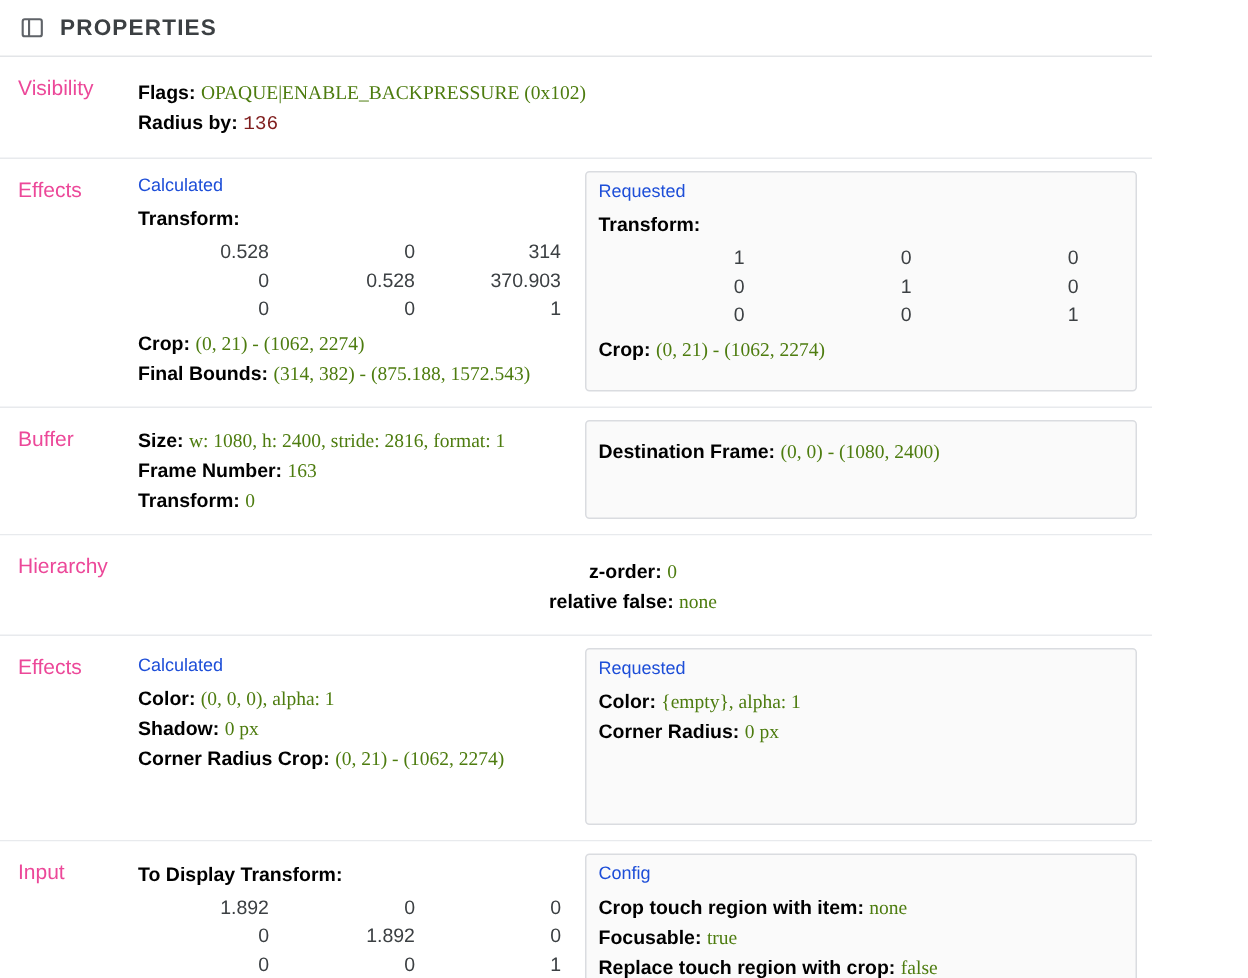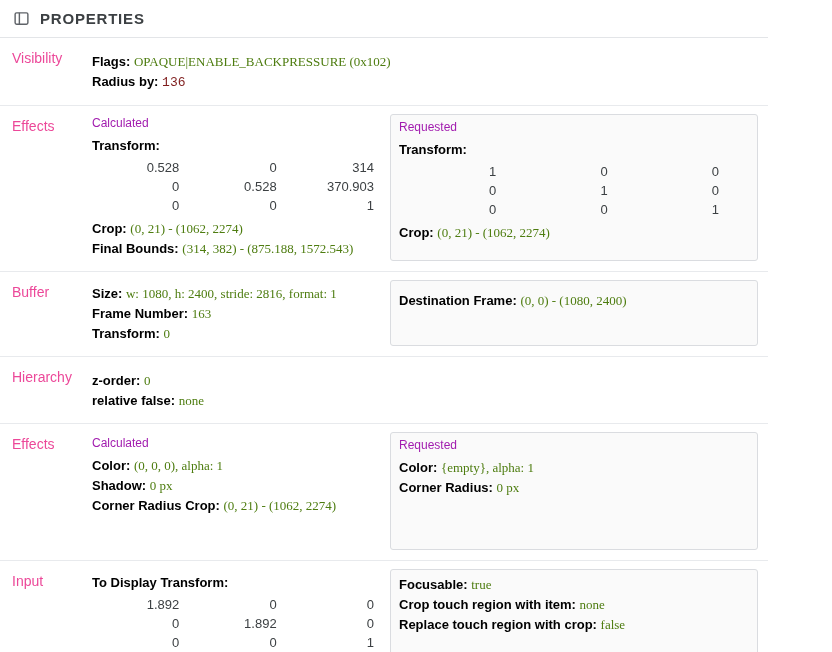--- a/index.html
+++ b/index.html
@@ -66,21 +66,21 @@
     width: 368px;
     min-width: 368px;
     border: 1px solid #dadce0;
     border-radius: 3px;
     background: #fafafa;
     padding: 5px 24px 8px 8px;
     margin-left: 6px;
   }
 
   .subhdr {
-    color: #a21caf;
+    color: #1d4ed8;
     font-size: 12px;
     margin-bottom: 6px;
   }
   .line {
     line-height: 20px;
     white-space: nowrap;
   }
   .k { font-weight: bold; color: #000000; }
   .v { color: #4d7c0f; font-family: Liberation Serif, serif; }
   .link {
@@ -105,21 +105,21 @@
     font-variant-numeric: tabular-nums;
   }
   .mcell.c3 { padding-right: 4px; }
 
   .matrix.right .mcell { padding-right: 14px; }
 
   
   .sec-visibility .section-body { padding-top: 10px; }
   .sec-geometry .col-left { padding-top: 2px; }
   .sec-buffer .col-right { padding-top: 10px; padding-bottom: 16px; }
-  .sec-hierarchy .section-body { padding-top: 10px; }
+  .sec-hierarchy .section-body { padding-top: 10px; text-align: center; }
   .sec-effects .col-right { min-height: 118px; }
   .sec-input .col-right { min-height: 96px; }
 </style>
 </head>
 <body>
 
 <div id="app">
 
   <div class="header">
     <span class="hdr-icon">
@@ -299,29 +299,30 @@
           </div>
           <div class="mrow">
             <span class="mcell">0</span>
             <span class="mcell">0</span>
             <span class="mcell c3">1</span>
           </div>
         </div>
 
       </div>
       <div class="col-right">
+        <div class="subhdr">Config</div>
+        <div class="line">
+          <span class="k">Crop touch region with item:</span>
+          <span class="v">none</span>
+        </div>
         <div class="line">
           <span class="k">Focusable:</span>
           <span class="v">true</span>
         </div>
         <div class="line">
-          <span class="k">Crop touch region with item:</span>
-          <span class="v">none</span>
-        </div>
-        <div class="line">
           <span class="k">Replace touch region with crop:</span>
           <span class="v">false</span>
         </div>
 
       </div>
     </div>
   </div>
 
 </div>
 

